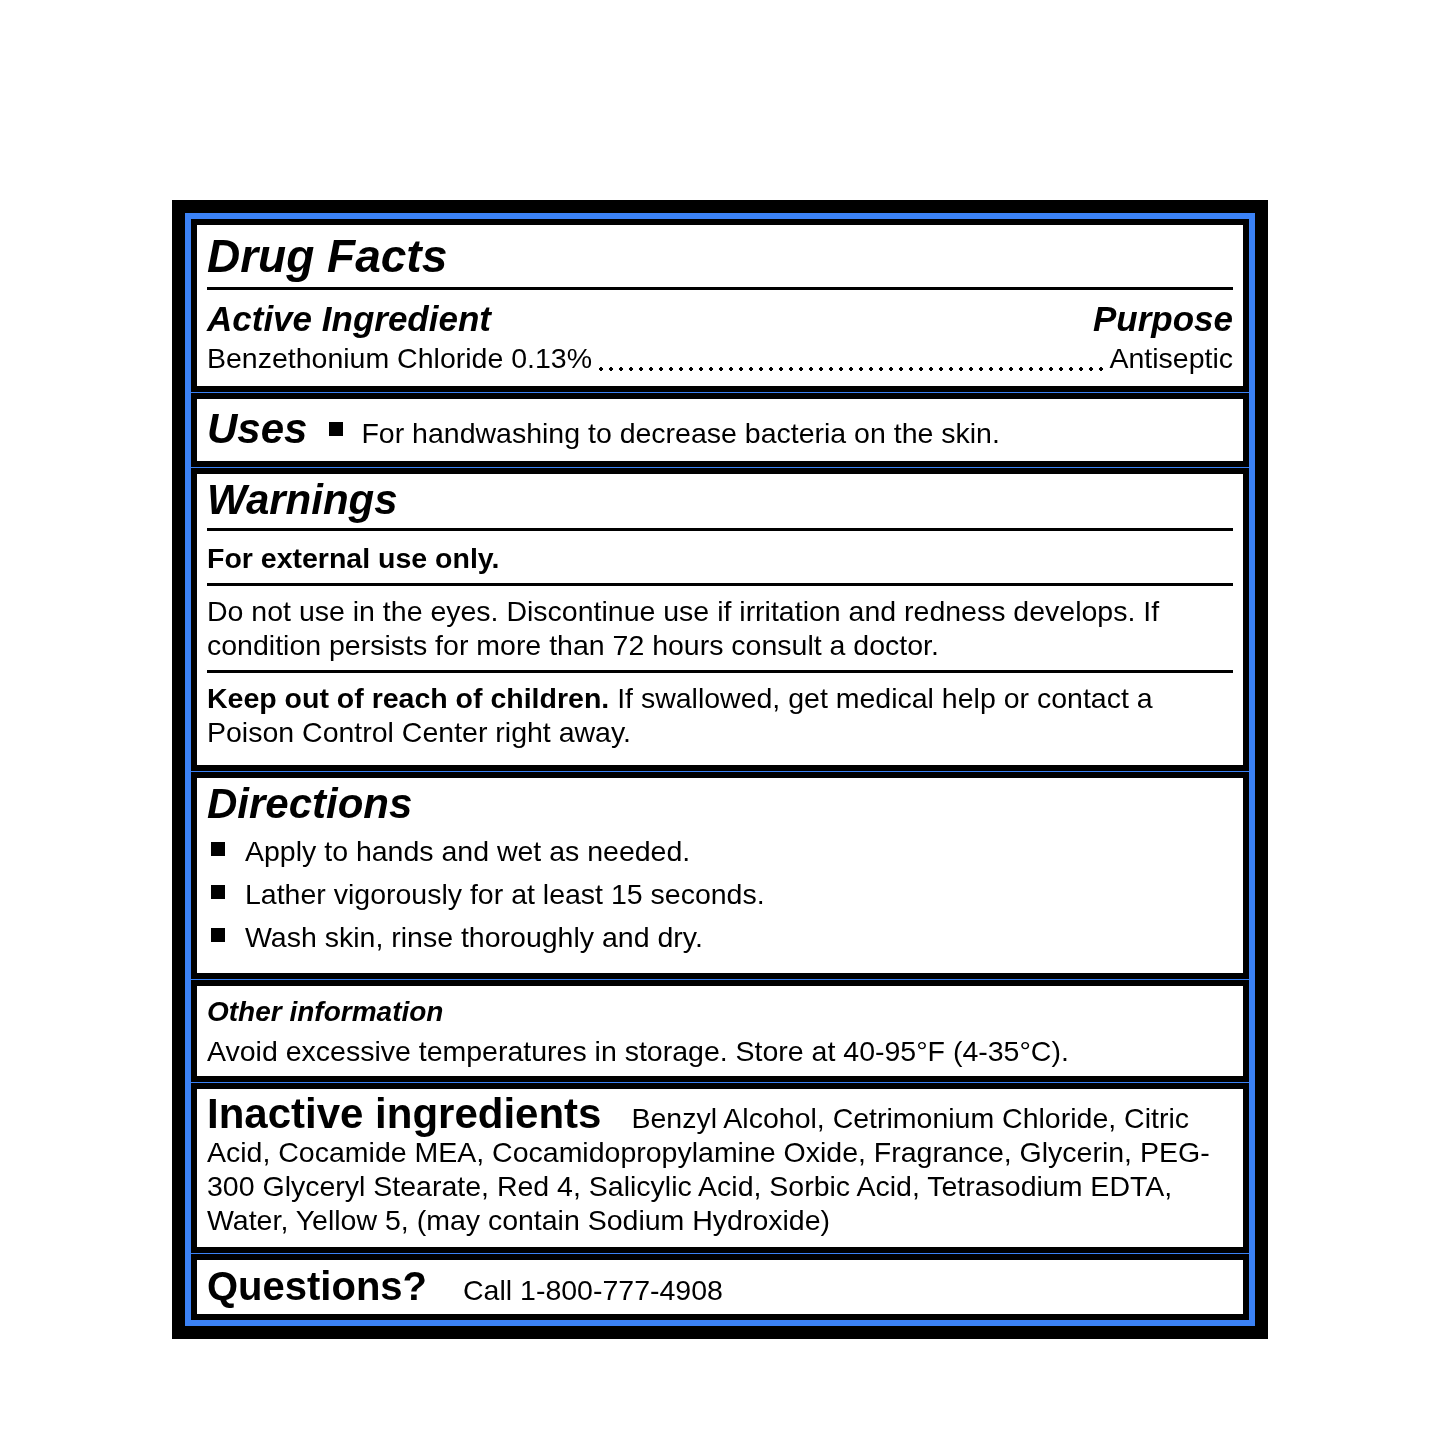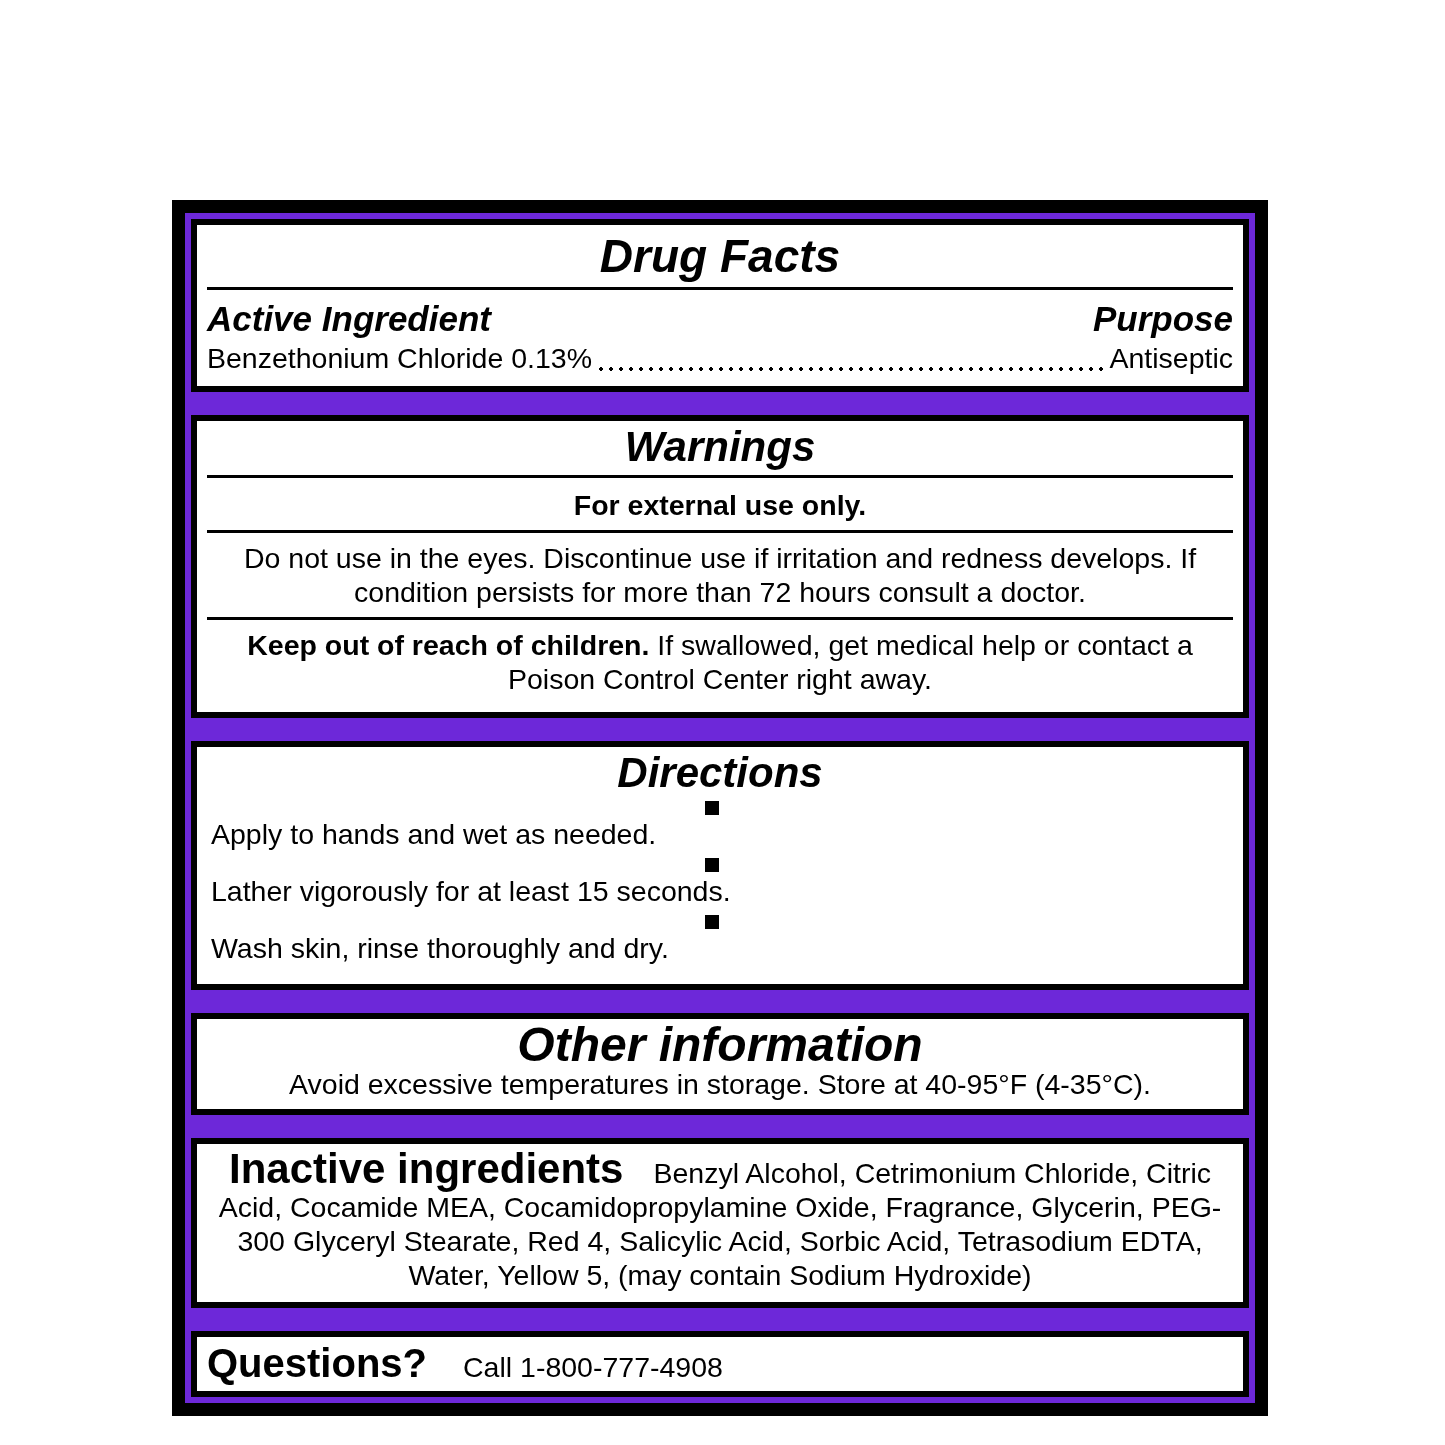--- a/index.html
+++ b/index.html
@@ -15,26 +15,25 @@
     font-family: "Liberation Sans", "DejaVu Sans", sans-serif;
     color: #000;
   }
   .label {
     position: absolute;
     left: 172px;
     top: 200px;
     width: 1096px;
     box-sizing: border-box;
     border: 13px solid #000;
-    background: #6d28d9;
+    background: #3b82f6;
     padding: 6px;
     display: flex;
     flex-direction: column;
-    gap: 23px;
-    text-align: center;
+    gap: 1px;
   }
   .sec {
     box-sizing: border-box;
     border: 6px solid #000;
     background: #ffffff;
     padding: 4px 10px 10px 10px;
   }
   .title {
     font-size: 46px;
     font-weight: bold;
@@ -105,21 +104,20 @@
     flex: 0 0 auto;
   }
   .uses-sq {
     margin: 0 18px 0 22px;
     align-self: center;
   }
   .bullet-row {
     display: flex;
     align-items: baseline;
     margin: 8px 0 9px 4px;
-    flex-direction: column;
   }
   .bullet-row .sq {
     margin-right: 20px;
     position: relative;
     top: -2px;
     align-self: center;
   }
   .warn-head-rule {
     margin: 6px 0 10px 0;
   }
@@ -152,20 +150,27 @@
         <span>Active Ingredient</span>
         <span>Purpose</span>
       </div>
       <div class="dotline">
         <span>Benzethonium Chloride 0.13%</span>
         <span class="leader"></span>
         <span>Antiseptic</span>
       </div>
     </div>
 
+    <div class="sec" style="padding-bottom:6px;">
+      <div class="inline-head-row">
+        <span class="sec-head">Uses</span>
+        <span class="sq uses-sq"></span>
+        <span class="body-text">For handwashing to decrease bacteria on the skin.</span>
+      </div>
+    </div>
 
     <div class="sec">
       <div class="sec-head">Warnings</div>
       <hr class="rule warn-head-rule">
       <div class="body-text bold para">For external use only.</div>
       <hr class="rule-thin">
       <div class="body-text para">Do not use in the eyes. Discontinue use if irritation and redness develops. If condition persists for more than 72 hours consult a doctor.</div>
       <hr class="rule-thin">
       <div class="body-text para"><span class="bold">Keep out of reach of children.</span><span> If swallowed, get medical help or contact a Poison Control Center right away.</span></div>
     </div>
@@ -180,21 +185,21 @@
         <span class="sq"></span>
         <span class="body-text">Lather vigorously for at least 15 seconds.</span>
       </div>
       <div class="bullet-row">
         <span class="sq"></span>
         <span class="body-text">Wash skin, rinse thoroughly and dry.</span>
       </div>
     </div>
 
     <div class="sec" style="padding-bottom:8px;">
-      <div class="sec-head" style="font-size:48px;">Other information</div>
+      <div class="sec-head" style="font-size:28px;">Other information</div>
       <div class="body-text">Avoid excessive temperatures in storage. Store at 40-95°F (4-35°C).</div>
     </div>
 
     <div class="sec" style="padding-top:8px;">
       <div class="body-text"><span class="inactive-head">Inactive ingredients</span><span>Benzyl Alcohol, Cetrimonium Chloride, Citric Acid, Cocamide MEA, Cocamidopropylamine Oxide, Fragrance, Glycerin, PEG-300 Glyceryl Stearate, Red 4, Salicylic Acid, Sorbic Acid, Tetrasodium EDTA, Water, Yellow 5, (may contain Sodium Hydroxide)</span></div>
     </div>
 
     <div class="sec" style="padding-bottom:6px;">
       <div class="inline-head-row" style="padding:0;">
         <span class="q-head">Questions?</span>

